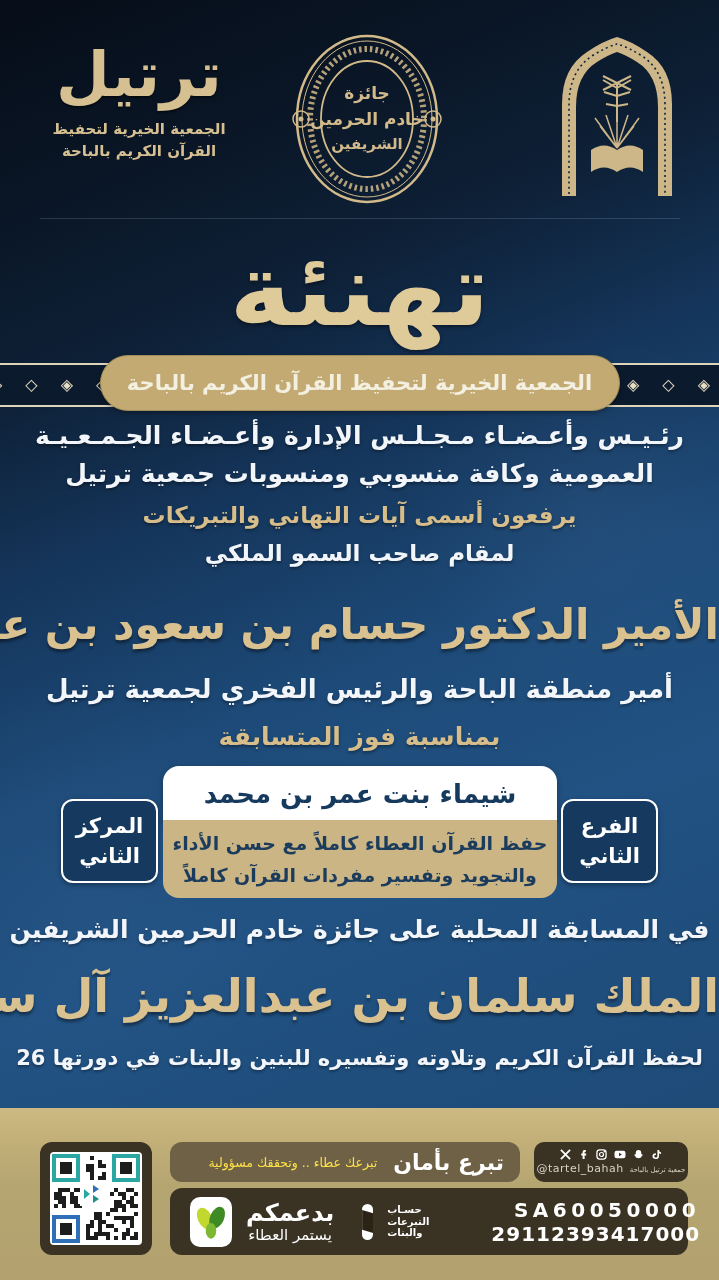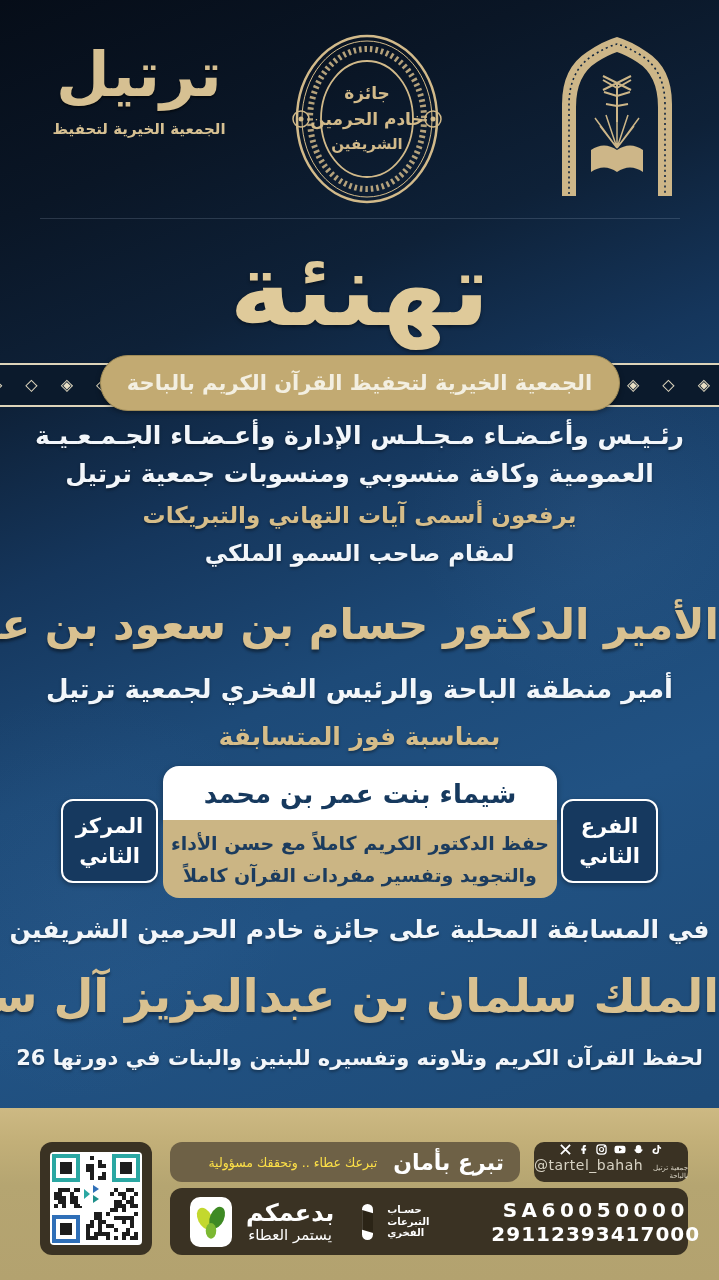--- a/index.html
+++ b/index.html
@@ -71,49 +71,50 @@
   #donate-pill{left:170px;top:34px;width:350px;height:40px;background:#6e6146;border-radius:12px;
     display:flex;flex-direction:row;align-items:center;justify-content:flex-start;gap:16px;padding:0 16px;}
   #donate-main{color:#fff;font-size:22px;font-weight:bold;white-space:nowrap;}
   #donate-sub{color:#fde047;font-size:12.5px;white-space:nowrap;}
 
   #social-box{left:534px;top:34px;width:154px;height:40px;background:#3a3223;border-radius:10px;
     display:flex;flex-direction:column;align-items:center;justify-content:center;gap:2px;direction:ltr;}
   #social-icons{display:flex;gap:7px;align-items:center;}
   #social-icons svg{display:block;}
   #social-handle-row{display:flex;gap:6px;align-items:baseline;color:#d8d3c4;}
-  #social-handle{font-size:14px;letter-spacing:.5px;}
+  #social-handle{font-size:11px;letter-spacing:.5px;}
   #social-arabic{font-size:7px;}
 
   #support-box{left:170px;top:80px;width:518px;height:67px;background:#3a3223;border-radius:12px;
     display:flex;direction:ltr;align-items:center;gap:14px;padding:0 20px;}
   #leaf-badge{width:50px;height:50px;background:#fff;border-radius:10px;display:flex;align-items:center;justify-content:center;}
   #support-text{text-align:center;color:#fff;margin-right:14px;}
   #support-l1{font-size:24px;font-weight:bold;line-height:26px;}
   #support-l2{font-size:15px;line-height:18px;}
   #snb-icon{width:36px;height:36px;background:#fff;border-radius:8px;display:flex;align-items:center;justify-content:center;}
   #snb-slit{width:11px;height:23px;background:#2b2416;clip-path:polygon(0 0,100% 14%,100% 100%,0 86%);}
   #account-labels{color:#fff;font-size:10px;font-weight:bold;line-height:11.5px;text-align:left;direction:rtl;}
-  #iban{direction:ltr;text-align:center;color:#fff;font-family:"DejaVu Sans Mono",monospace;font-weight:bold;font-size:20px;line-height:24px;margin-left:48px;}
+  #iban{direction:ltr;text-align:right;color:#fff;font-family:"DejaVu Sans Mono",monospace;font-weight:bold;font-size:20px;line-height:24px;margin-left:48px;}
   #iban-1{letter-spacing:4.5px;}
   #iban-2{letter-spacing:1px;}
 
   
   #seal{left:291px;top:31px;}
   #ministry{left:543px;top:30px;}
 </style>
 </head>
 <body>
 
 <div id="poster">
 
   <div class="abs" id="tartil-logo">
     <div id="tartil-title">ترتيل</div>
     <div id="tartil-sub">
       <div>الجمعية الخيرية لتحفيظ</div>
+      <div>القرآن الكريم بالباحة</div>
     </div>
   </div>
 
   <div class="abs" id="seal">
     <svg width="152" height="176" viewBox="0 0 152 176">
       <g fill="none" stroke="#d2ba8a">
         <ellipse cx="76" cy="88" rx="70" ry="83" stroke-width="2.5"></ellipse>
         <ellipse cx="76" cy="88" rx="65" ry="78" stroke-width="1"></ellipse>
         <ellipse cx="76" cy="88" rx="57" ry="70" stroke-width="6" stroke-dasharray="2.5 3" opacity=".85"></ellipse>
         <ellipse cx="76" cy="88" rx="46" ry="58" stroke-width="1.8"></ellipse>
@@ -160,21 +161,21 @@
   <div class="abs ctr p-line white shadow" id="line2">العمومية وكافة منسوبي ومنسوبات جمعية ترتيل</div>
   <div class="abs ctr p-line goldtxt shadow" id="line3">يرفعون أسمى آيات التهاني والتبريكات</div>
   <div class="abs ctr p-line white shadow" id="line4">لمقام صاحب السمو الملكي</div>
 
   <div class="abs ctr" id="prince-name">الأمير الدكتور حسام بن سعود بن عبدالعزيز آل سعود</div>
   <div class="abs ctr p-line white shadow" id="prince-title">أمير منطقة الباحة والرئيس الفخري لجمعية ترتيل</div>
   <div class="abs ctr p-line goldtxt shadow" id="occasion">بمناسبة فوز المتسابقة</div>
 
   <div class="abs" id="winner-box">شيماء بنت عمر بن محمد الغامدي</div>
   <div class="abs" id="achievement-box">
-    <div>حفظ الدكتور الكريم كاملاً مع حسن الأداء</div>
+    <div>حفظ القرآن العطاء كاملاً مع حسن الأداء</div>
     <div>والتجويد وتفسير مفردات القرآن كاملاً</div>
   </div>
   <div class="abs side-badge" id="badge-left">
     <div>المركز</div>
     <div>الثاني</div>
   </div>
   <div class="abs side-badge" id="badge-right">
     <div>الفرع</div>
     <div>الثاني</div>
   </div>
@@ -351,21 +352,21 @@
       <div id="support-text">
         <div id="support-l1">بدعمكم</div>
         <div id="support-l2">يستمر العطاء</div>
       </div>
       <div id="snb-icon">
           <div id="snb-slit"></div>
         </div>
       <div id="account-labels">
         <div>حسـاب</div>
         <div>التبرعات</div>
-        <div>الفخري</div>
+        <div>والبنات</div>
       </div>
       <div id="iban">
         <div id="iban-1">SA60050000</div>
         <div id="iban-2">29112393417000</div>
       </div>
     </div>
   </div>
 </div>
 
 </body></html>

